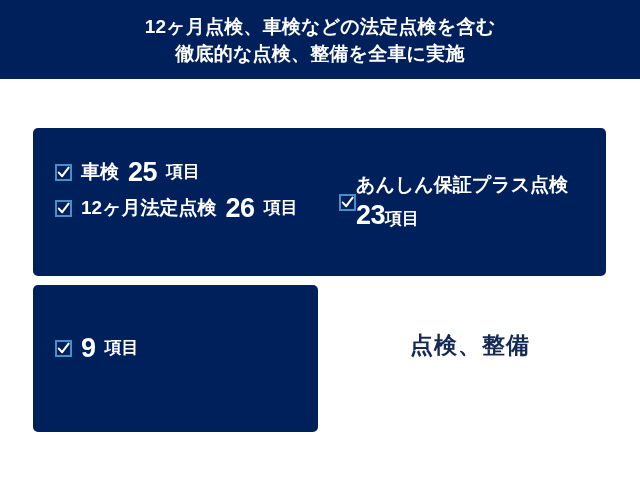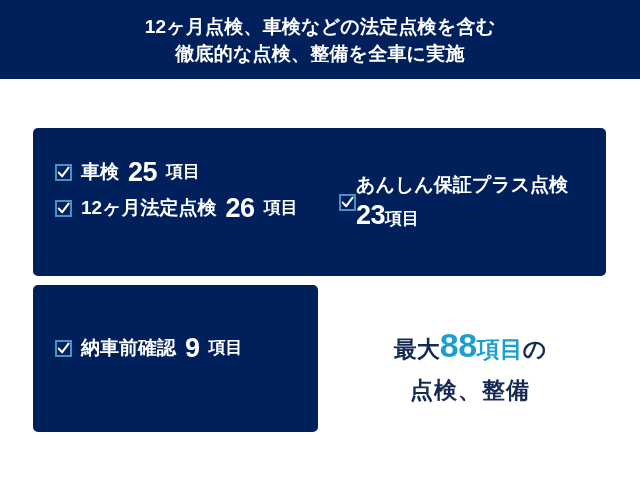--- a/index.html
+++ b/index.html
@@ -244,29 +244,25 @@
 
   <div class="card card-3">
     <div class="card-lines">
       <div class="line-row">
         <span class="checkbox-icon">
           <svg viewBox="0 0 17 17" xmlns="http://www.w3.org/2000/svg">
             <rect x="1" y="1" width="15" height="15" fill="none" stroke="#4a90c8" stroke-width="2"></rect>
             <path d="M3.8 8.6 L7.2 12.2 L13.6 3.6" fill="none" stroke="#ffffff" stroke-width="2.1" stroke-linecap="round" stroke-linejoin="round"></path>
           </svg>
         </span>
-        <span class="txt">納車前確認</span>
         <span class="num">9</span>
         <span class="txt-small">項目</span>
       </div>
     </div>
   </div>
 
   <div class="summary">
-    <div class="summary-line summary-line-1">
-      <span class="sum-dark">最大</span><span class="sum-accent-num">88</span><span class="sum-accent-txt">項目</span><span class="sum-dark">の</span>
-    </div>
     <div class="summary-line summary-line-2">
       <span class="sum-dark">点検、整備</span>
     </div>
   </div>
 
 </div>
 
 </body></html>

